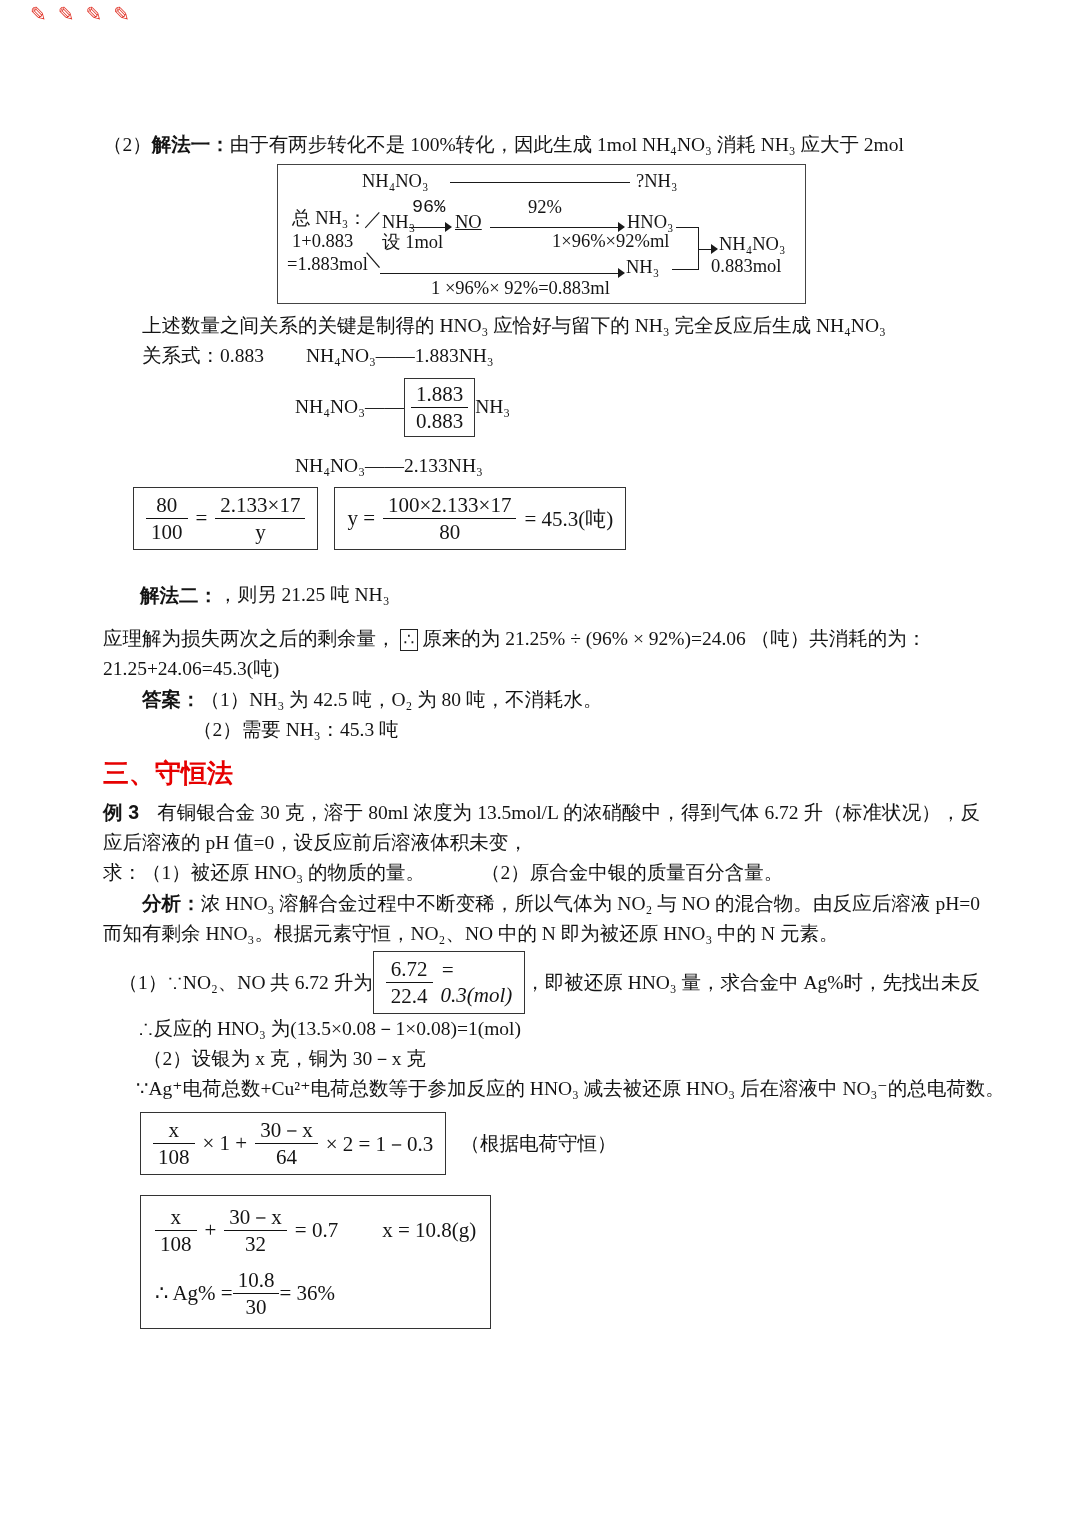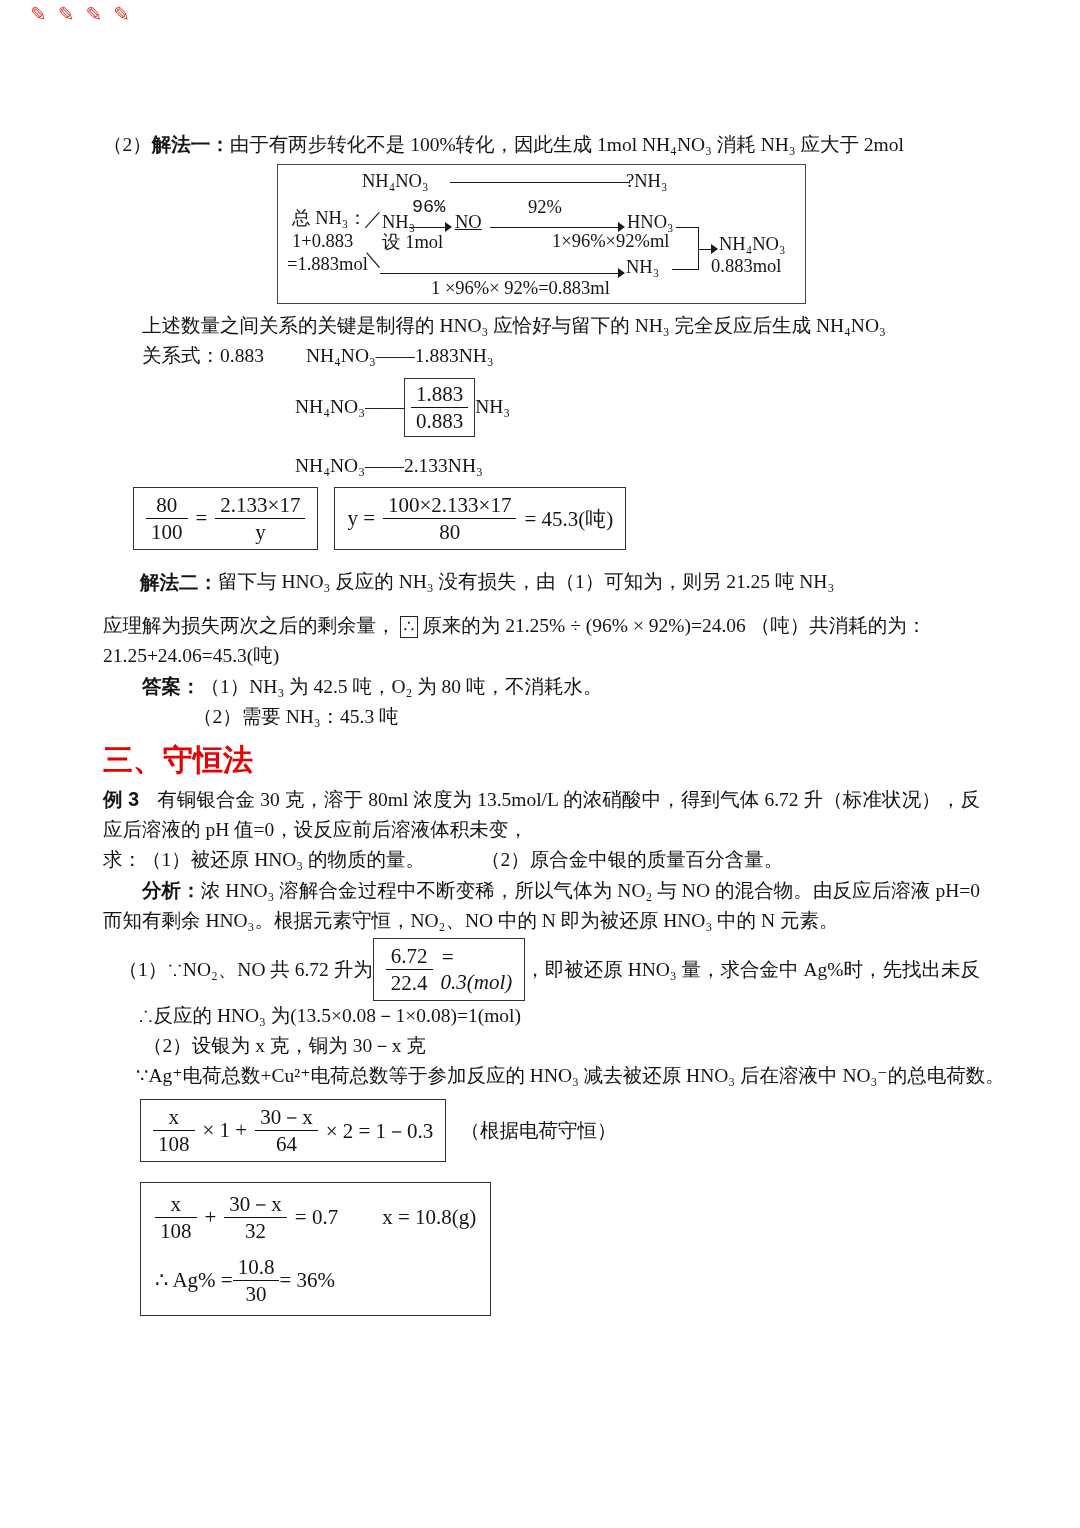--- a/index.html
+++ b/index.html
@@ -25,21 +25,21 @@
           font-size:17px;line-height:20px;}
   
   .diagram{position:relative;box-sizing:border-box;width:529px;height:140px;
            border:1.5px solid #444;margin:4px 0 0 174px;font-size:18.5px;}
   .dtx{position:absolute;white-space:nowrap;line-height:20px;}
   .hl{position:absolute;height:0;border-top:1.5px solid #1a1a1a;}
   .vl{position:absolute;width:0;border-left:1.5px solid #1a1a1a;}
   .ah{position:absolute;width:0;height:0;border:5px solid transparent;
       border-right-width:0;border-left:7px solid #1a1a1a;}
   .h3red{margin:8px 0 0 0;font-family:"Liberation Sans","DejaVu Sans",sans-serif;
-         font-weight:bold;font-size:30px;line-height:40px;}
+         font-weight:bold;font-size:26px;line-height:40px;}
 </style>
 </head>
 <body>
 
 <div class="page">
 
   
   <div class="marks">
     <span>✎</span>
     <span>✎</span>
@@ -51,21 +51,21 @@
 
   
   <p class="ln" style="margin-top:29px;">
     <span>（2）</span><span class="blabel">解法一：</span><span>由于有两步转化不是 100%转化，因此生成 1mol NH₄NO₃ 消耗 NH₃ 应大于 2mol</span>
   </p>
 
   
   <div class="diagram">
     <span class="dtx" style="left:84px;top:6px;">NH₄NO₃</span>
     <div class="hl" style="left:172px;top:17px;width:180px;"></div>
-    <span class="dtx" style="left:348px;top:6px;font-family:Liberation Serif, serif;">?NH₃</span>
+    <span class="dtx" style="left:358px;top:6px;font-family:Liberation Serif, serif;">?NH₃</span>
 
     <span class="dtx" style="left:14px;top:43px;">总 NH₃：</span>
     <span class="dtx" style="left:86px;top:44px;">／</span>
     <span class="dtx" style="left:104px;top:47px;">NH₃</span>
     <span class="dtx" style="left:134px;top:33px;font-family:Liberation Mono, monospace;">96%</span>
     <div class="hl" style="left:131px;top:62px;width:36px;"></div>
     <div class="ah" style="left:167px;top:57px;"></div>
     <span class="dtx" style="left:177px;top:47px;text-decoration:underline;">NO</span>
     <span class="dtx" style="left:250px;top:32px;">92%</span>
     <div class="hl" style="left:212px;top:62px;width:128px;"></div>
@@ -129,24 +129,23 @@
       <span>y =</span>
       <span class="frac">
         <span class="num">100×2.133×17</span>
         <span class="den">80</span>
       </span>
       <span>= 45.3(吨)</span>
     </span>
   </div>
 
   
-  <div class="eqrow" style="margin-top:17px;">
+  <div class="eqrow" style="margin-top:30px;">
     <span style="display:inline-block;width:37px;"></span>
     <span class="ln blabel">解法二：</span>
-    <span class="ln">留下与 HNO₃ 反应的 NH₃ 没有损失，由（1）可知为</span>
     <span class="ln">，则另 21.25 吨 NH₃</span>
   </div>
 
   <p class="ln" style="margin-top:14px;">
     <span>应理解为损失两次之后的剩余量，</span><span class="symbox">∴</span><span>原来的为 21.25% ÷ (96% × 92%)=24.06 （吨）共消耗的为：</span>
   </p>
   <p class="ln">21.25+24.06=45.3(吨)</p>
 
   <p class="ln indent">
     <span class="blabel">答案：</span><span>（1）NH₃ 为 42.5 吨，O₂ 为 80 吨，不消耗水。</span>

